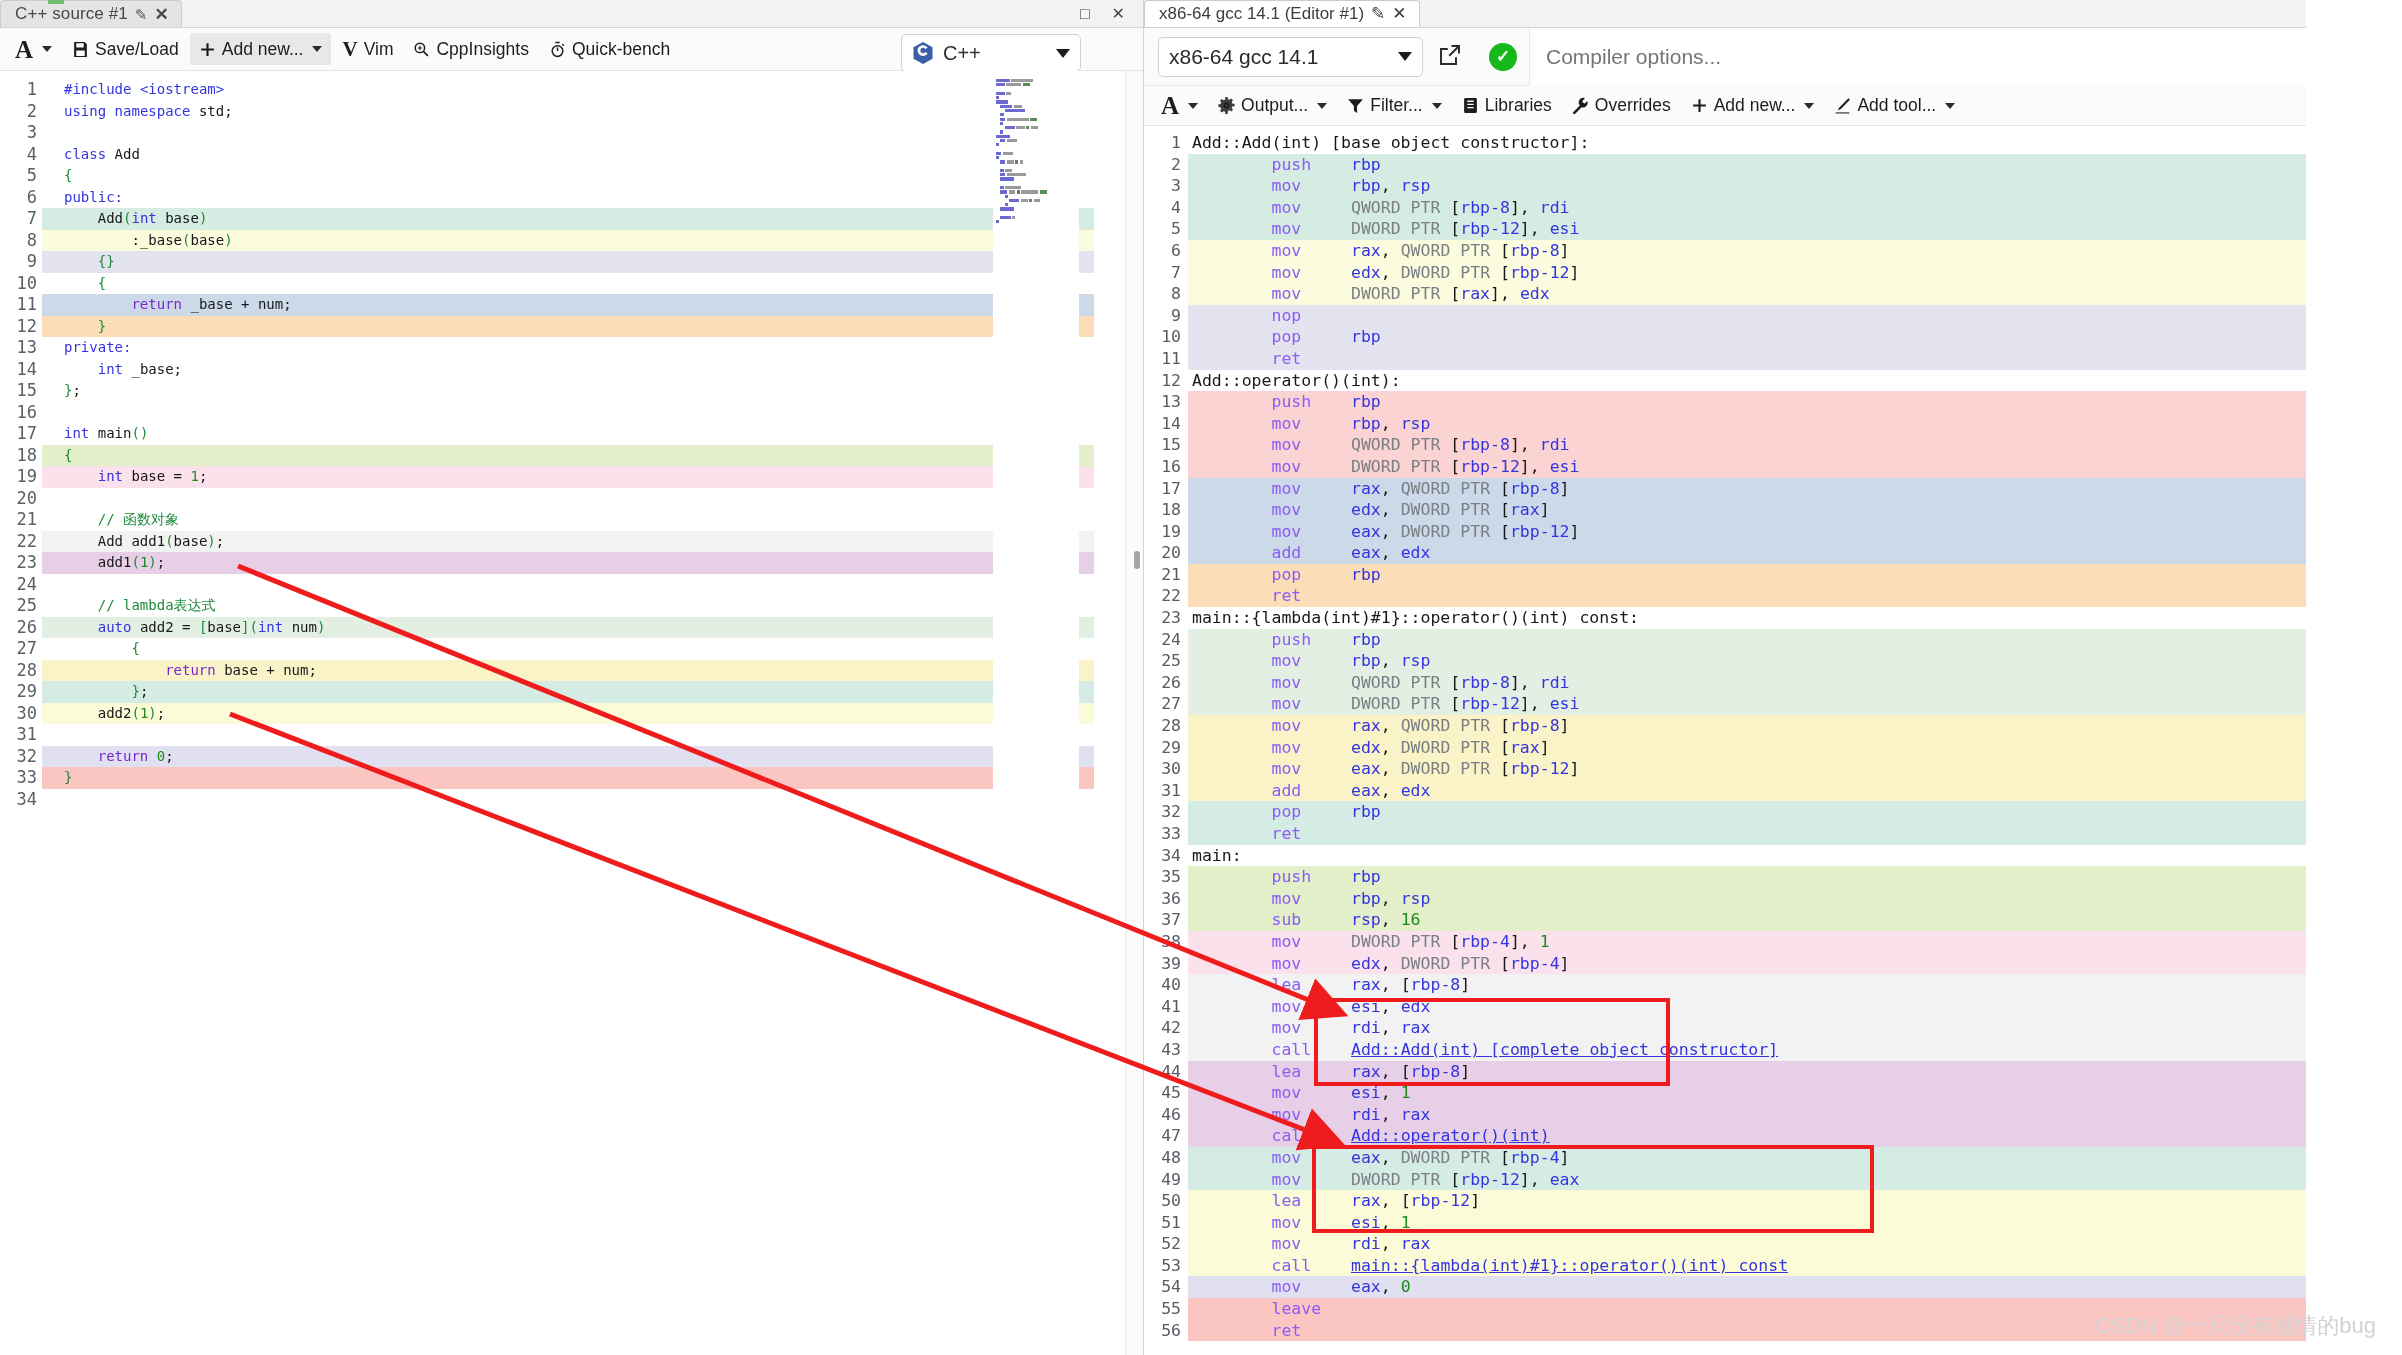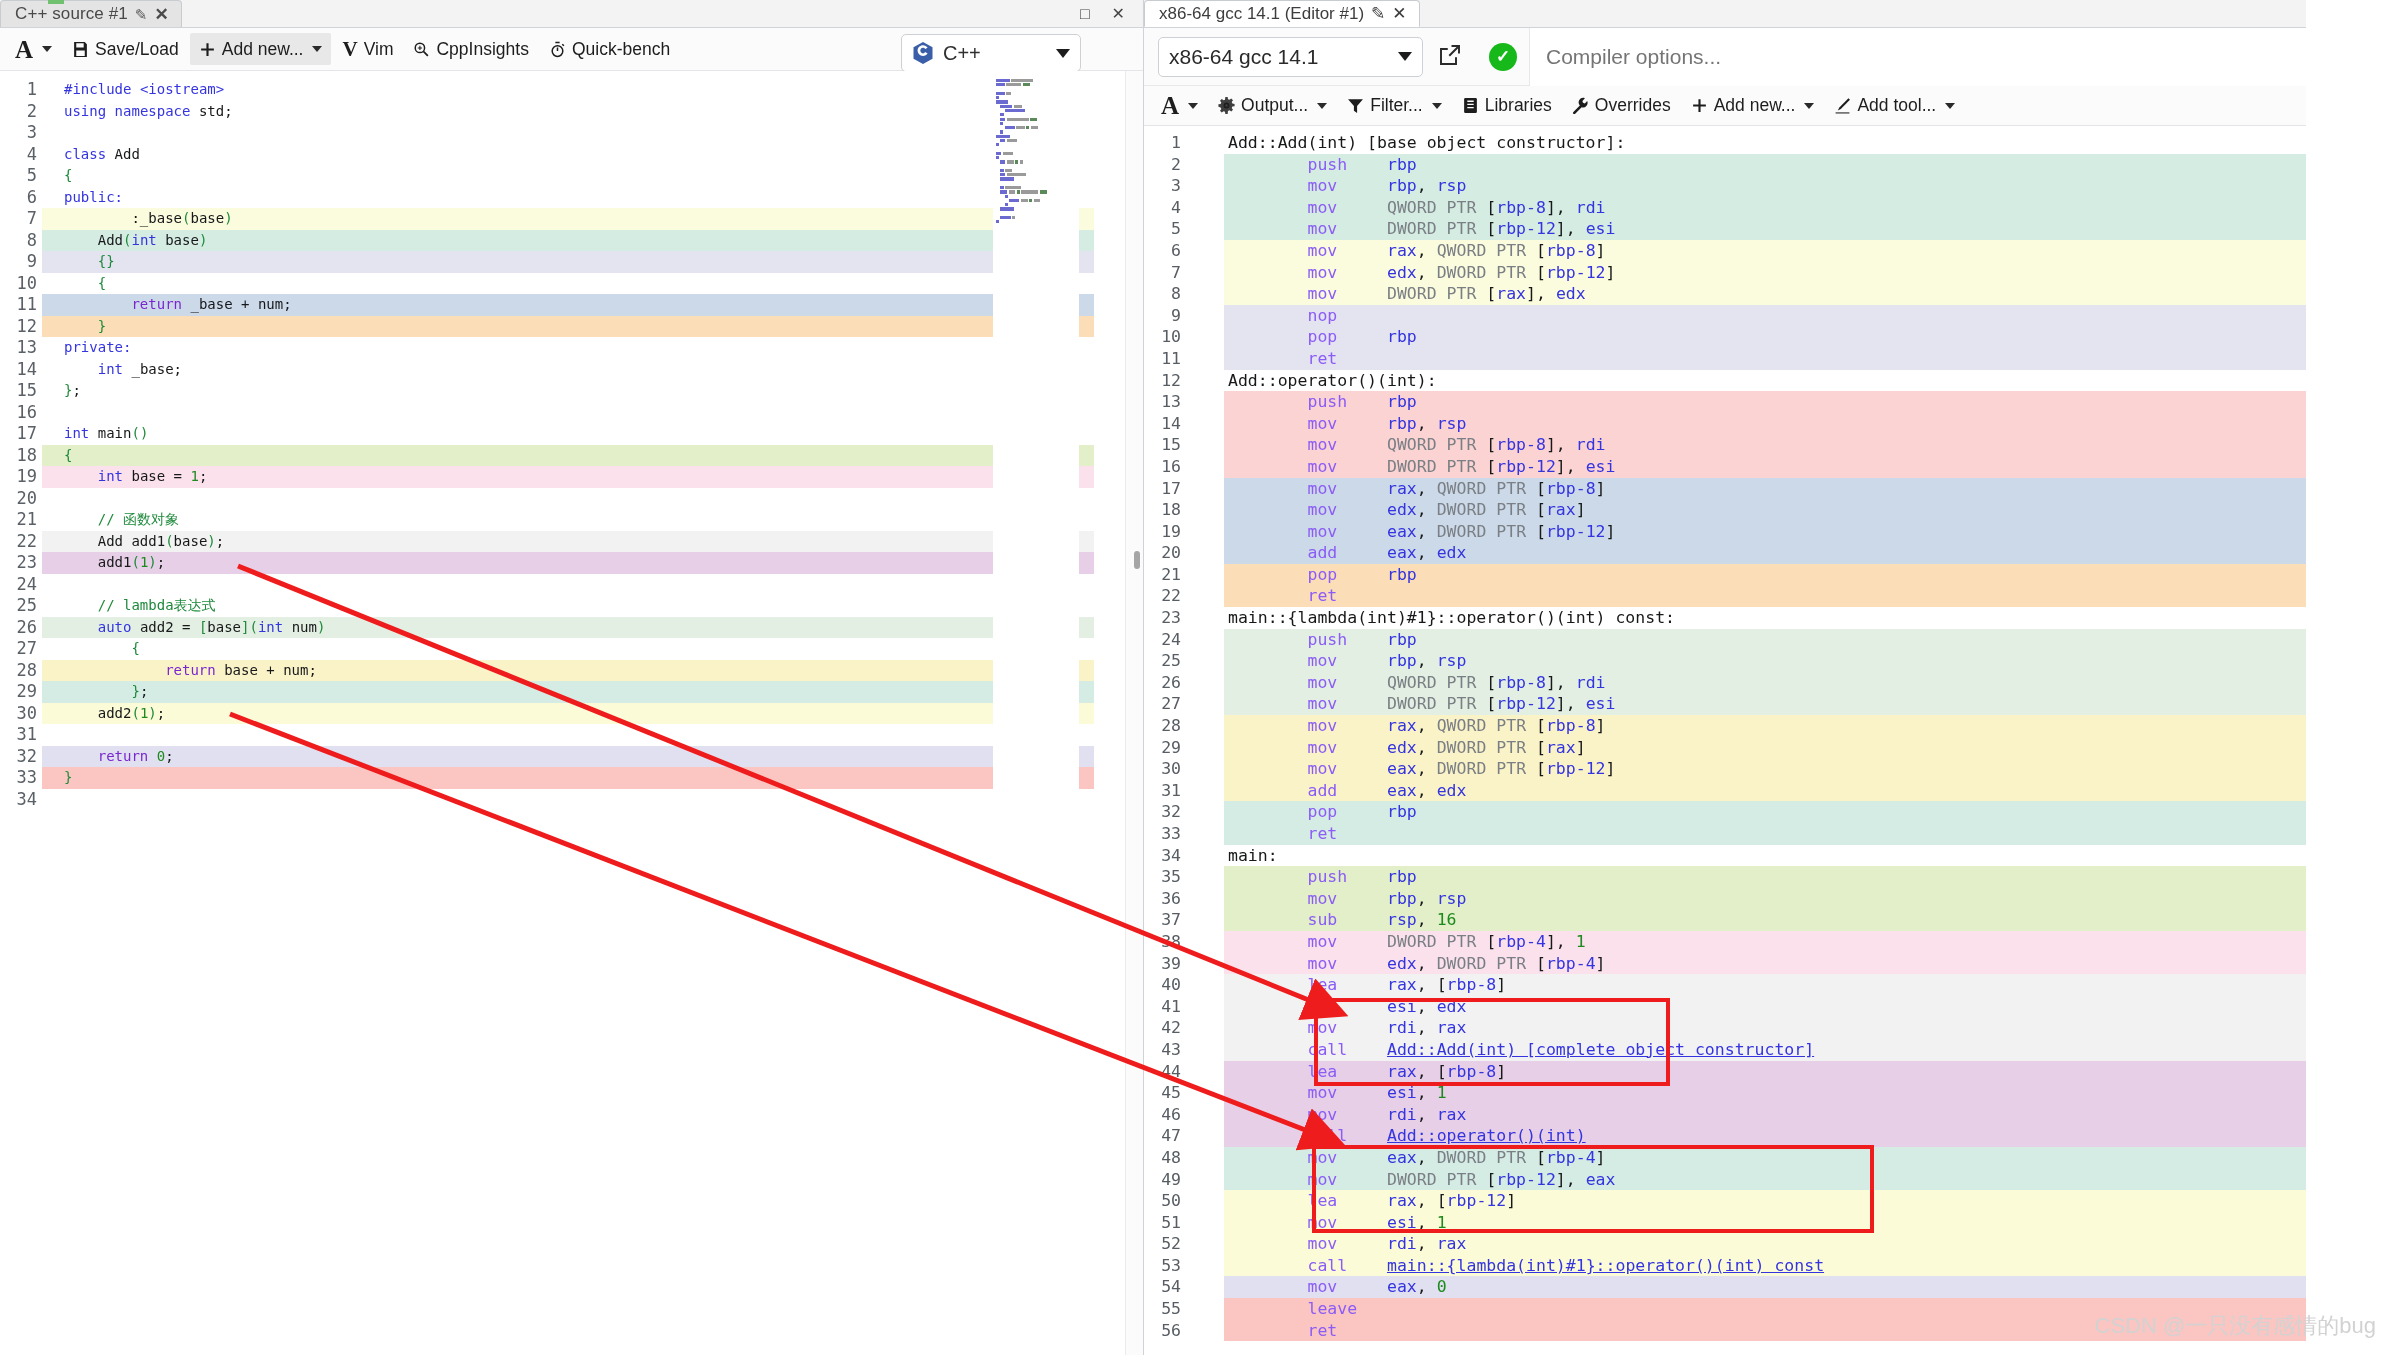--- a/index.html
+++ b/index.html
@@ -110,21 +110,21 @@
   .rtoolbar { height: 40px; background: #fbfbfc; border-bottom: 1px solid #e3e5e8;
               display: flex; align-items: center; padding: 0 8px; gap: 2px; }
   .rtoolbar .tb-item { font-size: 17.5px; height: 30px; }
 
   .asm-wrap { flex: 1; position: relative; overflow: hidden; background: #fff; display: flex; }
   .asm-gutter { width: 44px; text-align: right; padding-top: 6px;
                 font-family: "DejaVu Sans Mono", monospace; font-size: 16.5px; color: #575d63; user-select: none; }
   .asm-gutter div { height: 21.6px; line-height: 21.6px; padding-right: 7px; }
   .asm-area { flex: 1; position: relative; padding-top: 6px; }
   .aline { height: 21.6px; line-height: 21.6px; position: relative; white-space: pre;
-           font-family: "DejaVu Sans Mono", monospace; font-size: 16.5px; margin-left: 36px; }
+           font-family: "DejaVu Sans Mono", monospace; font-size: 16.5px; }
   .aline .band { position: absolute; left: 0; top: 0; right: 0; height: 21.6px; z-index: 0; }
   .aline .txt { position: relative; z-index: 1; padding-left: 4px; }
   .op   { color: #8b5cf6; }
   .reg  { color: #3434e0; }
   .ptr  { color: #7a7f85; }
   .lbl  { color: #17181a; }
   .anum { color: #1d8a1d; }
   .lnk  { color: #3434e0; text-decoration: underline; cursor: pointer; }
   .brk  { color: #17181a; }
 
@@ -250,22 +250,22 @@
           <div>33</div>
           <div>34</div>
         </div>
       <div class="code-area" id="src-code">
           <div class="cline"><div class="band" style="background: transparent;"></div><span class="txt"><span class="pp">#include</span> <span class="st">&lt;iostream&gt;</span></span></div>
           <div class="cline"><div class="band" style="background: transparent;"></div><span class="txt"><span class="k">using</span> <span class="k">namespace</span> <span class="id">std;</span></span></div>
           <div class="cline"><div class="band" style="background: transparent;"></div><span class="txt"></span></div>
           <div class="cline"><div class="band" style="background: transparent;"></div><span class="txt"><span class="k">class</span> <span class="id">Add</span></span></div>
           <div class="cline"><div class="band" style="background: transparent;"></div><span class="txt"><span class="pn">{</span></span></div>
           <div class="cline"><div class="band" style="background: transparent;"></div><span class="txt"><span class="k">public:</span></span></div>
+          <div class="cline"><div class="band" style="background: rgb(213, 236, 226);"></div><span class="txt">    <span class="id">Add</span><span class="pn">(</span><span class="k">int</span> <span class="id">base</span><span class="pn">)</span></span></div>
           <div class="cline"><div class="band" style="background: rgb(251, 251, 221);"></div><span class="txt">        <span class="id">:_base</span><span class="pn">(</span><span class="id">base</span><span class="pn">)</span></span></div>
-          <div class="cline"><div class="band" style="background: rgb(213, 236, 226);"></div><span class="txt">    <span class="id">Add</span><span class="pn">(</span><span class="k">int</span> <span class="id">base</span><span class="pn">)</span></span></div>
           <div class="cline"><div class="band" style="background: rgb(228, 227, 240);"></div><span class="txt">    <span class="pn">{}</span></span></div>
           <div class="cline"><div class="band" style="background: transparent;"></div><span class="txt">    <span class="pn">{</span></span></div>
           <div class="cline"><div class="band" style="background: rgb(204, 217, 232);"></div><span class="txt">        <span class="kw">return</span> <span class="id">_base + num;</span></span></div>
           <div class="cline"><div class="band" style="background: rgb(251, 221, 184);"></div><span class="txt">    <span class="pn">}</span></span></div>
           <div class="cline"><div class="band" style="background: transparent;"></div><span class="txt"><span class="k">private:</span></span></div>
           <div class="cline"><div class="band" style="background: transparent;"></div><span class="txt">    <span class="k">int</span> <span class="id">_base;</span></span></div>
           <div class="cline"><div class="band" style="background: transparent;"></div><span class="txt"><span class="pn">}</span><span class="id">;</span></span></div>
           <div class="cline"><div class="band" style="background: transparent;"></div><span class="txt"></span></div>
           <div class="cline"><div class="band" style="background: transparent;"></div><span class="txt"><span class="k">int</span> <span class="id">main</span><span class="pn">()</span></span></div>
           <div class="cline"><div class="band" style="background: rgb(226, 239, 201);"></div><span class="txt"><span class="pn">{</span></span></div>

